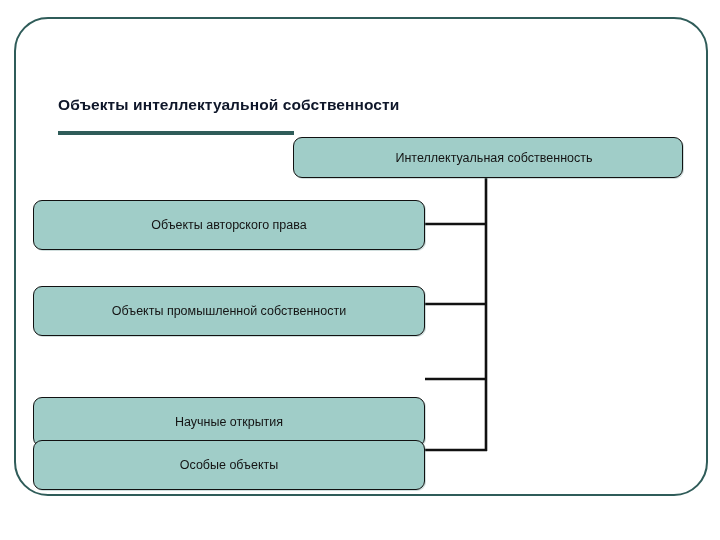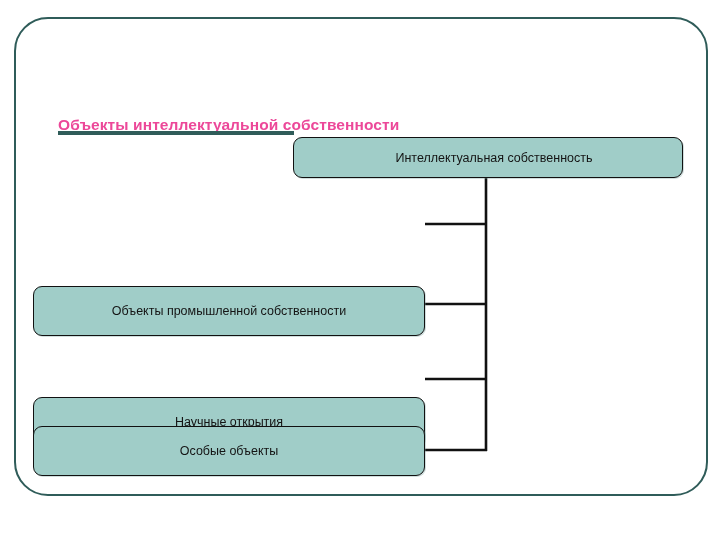--- a/index.html
+++ b/index.html
@@ -32,25 +32,25 @@
     border: 2px solid #2f5c59;
     border-radius: 34px;
     background: transparent;
     pointer-events: none;
   }
 
   
   .slide-title {
     position: absolute;
     left: 58px;
-    top: 116px;
+    top: 96px;
     width: 470px;
     font-size: 15.5px;
     font-weight: bold;
-    color: #ec4899;
+    color: #0f172a;
     letter-spacing: 0.1px;
     white-space: nowrap;
   }
   .title-rule {
     position: absolute;
     left: 58px;
     top: 131px;
     width: 236px;
     height: 4px;
     background: #2f5c59;
@@ -90,21 +90,21 @@
   }
 
   .node-child {
     left: 33px;
     width: 392px;
     height: 50px;
   }
   .node-child-1 { top: 200px; }
   .node-child-2 { top: 286px; }
   .node-child-3 { top: 354px; margin-top: 43px; }
-  .node-child-4 { top: 426px; }
+  .node-child-4 { top: 440px; }
 
   .node-label {
     pointer-events: none;
   }
 </style>
 </head>
 <body>
 
 <div id="slide">
 
@@ -120,20 +120,23 @@
     <line x1="425" y1="224" x2="487" y2="224" stroke="#111111" stroke-width="2.6"></line>
     <line x1="425" y1="304" x2="487" y2="304" stroke="#111111" stroke-width="2.6"></line>
     <line x1="425" y1="379" x2="487" y2="379" stroke="#111111" stroke-width="2.6"></line>
     <line x1="425" y1="450" x2="487" y2="450" stroke="#111111" stroke-width="2.6"></line>
   </svg>
 
   <div class="node node-root">
     <span class="node-label">Интеллектуальная собственность</span>
   </div>
 
+  <div class="node node-child node-child-1">
+    <span class="node-label">Объекты авторского права</span>
+  </div>
 
   <div class="node node-child node-child-2">
     <span class="node-label">Объекты промышленной собственности</span>
   </div>
 
   <div class="node node-child node-child-3">
     <span class="node-label">Научные открытия</span>
   </div>
 
   <div class="node node-child node-child-4">

